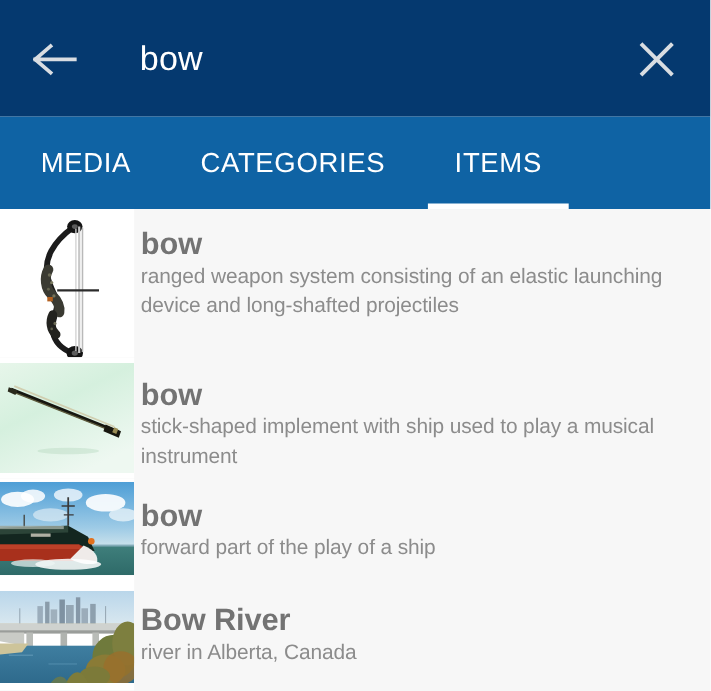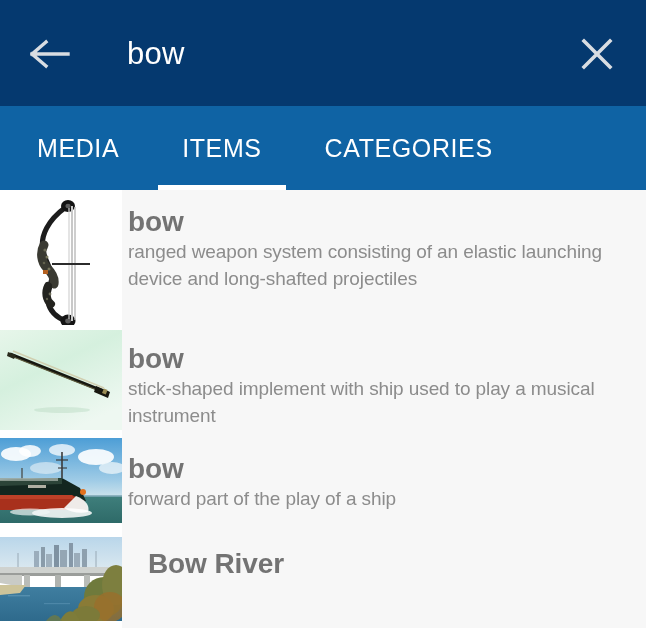--- a/index.html
+++ b/index.html
@@ -160,21 +160,21 @@
   .row-1 .row-text { padding-top: 14px; }
 
   .row-2 { height: 110px; }
   .row-2 .thumb { height: 110px; }
   .row-2 .row-text { padding-top: 16px; }
 
   .row-3 { height: 95px; }
   .row-3 .thumb { height: 95px; }
   .row-3 .row-text { padding-top: 16px; }
 
-  .row-4 { height: 98px; gap: 20px; }
+  .row-4 { height: 98px; }
   .row-4 .thumb { height: 98px; }
   .row-4 .row-text { padding-top: 16px; }
 
   .row-2 .thumb,
   .row-3 .thumb,
   .row-4 .thumb { padding-top: 0; }
 
   .nowrap-clip { white-space: nowrap; }
 
   
@@ -226,27 +226,27 @@
       </span>
     </div>
   </div>
 
   <div class="tabbar">
     <div class="tabs">
       <div class="tab first">
         <span>MEDIA</span>
 
       </div>
+      <div class="tab">
+        <span>CATEGORIES</span>
+
+      </div>
       <div class="tab active">
         <span>ITEMS</span>
         <span class="tab-underline"></span>
-      </div>
-      <div class="tab">
-        <span>CATEGORIES</span>
-
       </div>
     </div>
   </div>
 
   <div class="results">
 
     <div class="row row-1">
       <div class="thumb thumb-white">
         <div class="art">
           <svg viewBox="0 0 122 135" preserveAspectRatio="xMidYMid meet">
@@ -434,17 +434,18 @@
               <ellipse cx="86" cy="78" rx="14" ry="9" fill="#7c7a39"></ellipse>
 
               <path d="M60 84 C66 72 74 70 80 84 Z" fill="#7e7c3a"></path>
               <path d="M46 84 C52 76 58 76 62 84 Z" fill="#6e7a46" opacity="0.8"></path>
             </svg>
           </div>
         </div>
       </div>
       <div class="row-text">
         <div class="row-title">Bow River</div>
+        <div class="row-desc nowrap-clip">river in Alberta, Canada</div>
       </div>
     </div>
 
   </div>
 </div>
 
 </body></html>

